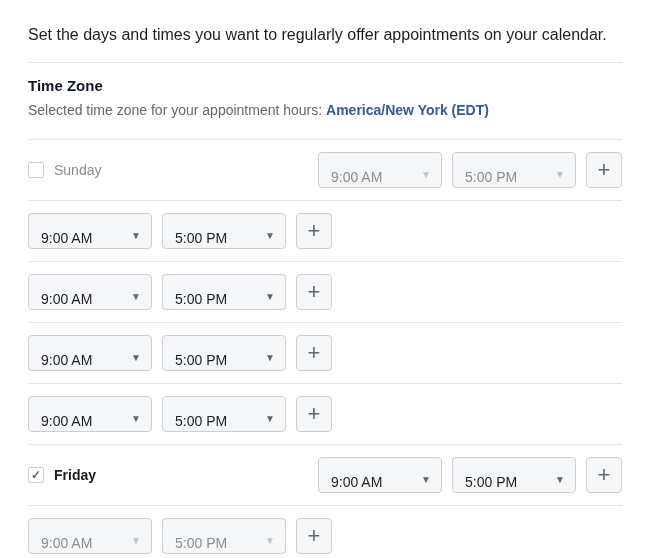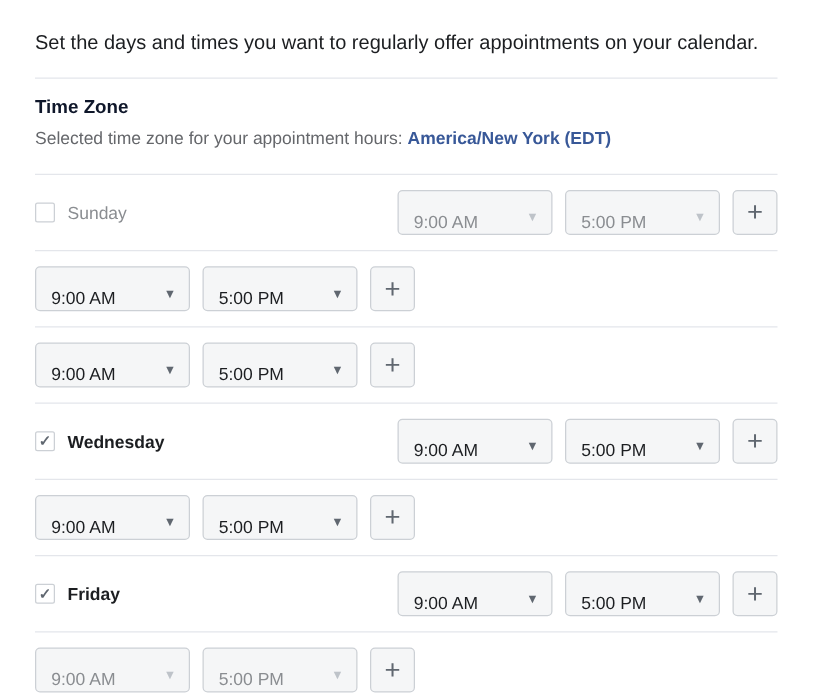--- a/index.html
+++ b/index.html
@@ -177,24 +177,20 @@
           <span class="caret">▼</span>
         </div>
         <div class="time-select">
           <span>5:00 PM</span>
           <span class="caret">▼</span>
         </div>
         <div class="add-btn">+</div>
       </div>
     </div>
     <div class="day-row">
-      <div class="day-left">
-        <div class="checkbox checked"></div>
-        <span class="day-label">Wednesday</span>
-      </div>
       <div class="controls">
         <div class="time-select">
           <span>9:00 AM</span>
           <span class="caret">▼</span>
         </div>
         <div class="time-select">
           <span>5:00 PM</span>
           <span class="caret">▼</span>
         </div>
         <div class="add-btn">+</div>

